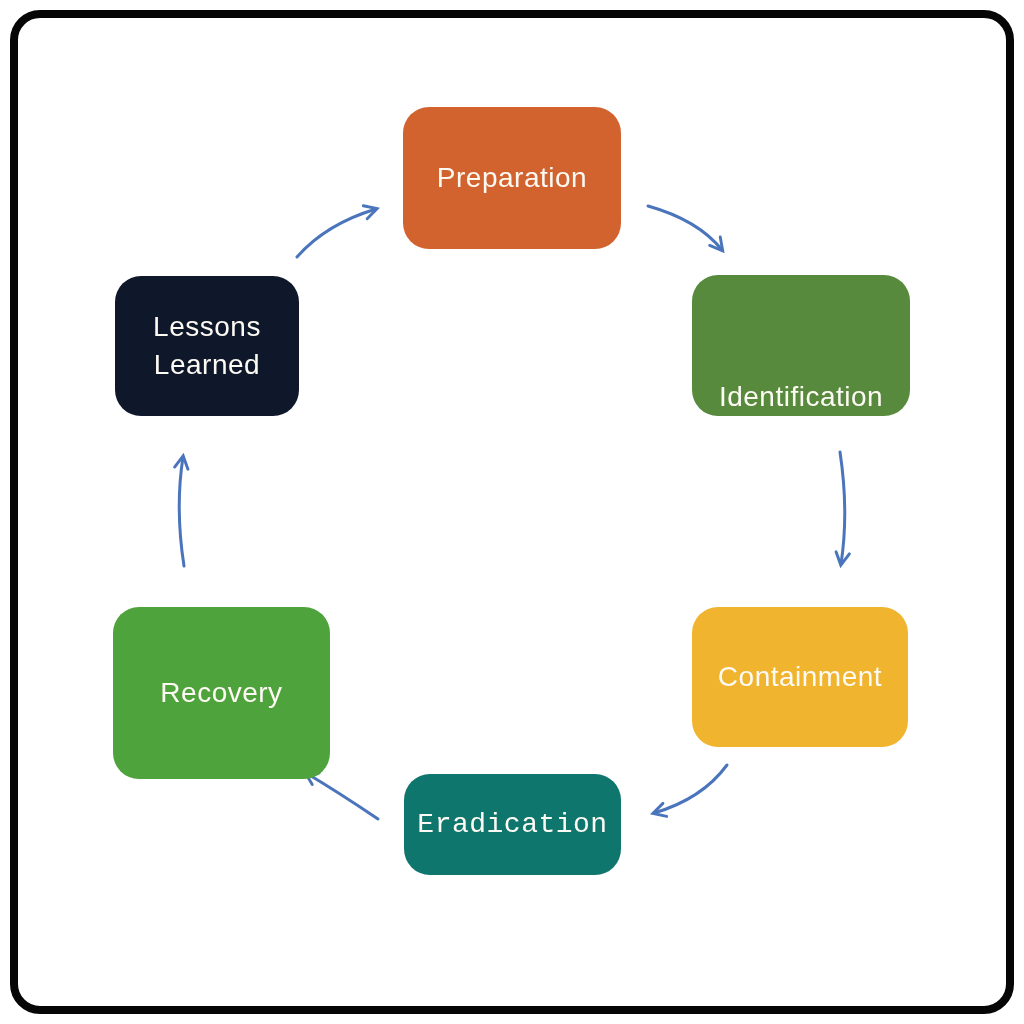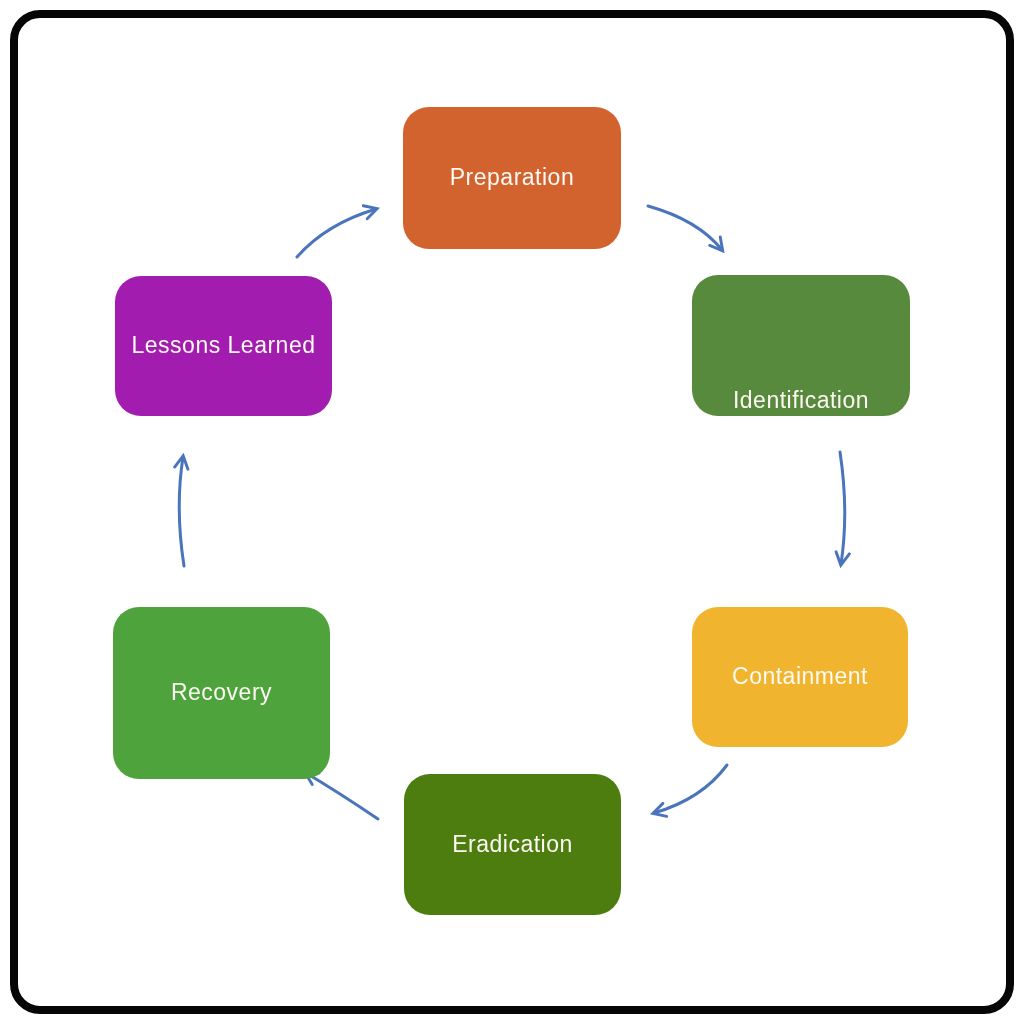--- a/index.html
+++ b/index.html
@@ -27,21 +27,21 @@
     box-sizing: border-box;
   }
   .node {
     position: absolute;
     border-radius: 26px;
     display: flex;
     align-items: center;
     justify-content: center;
     text-align: center;
     color: #fdfaf4;
-    font-size: 23px;
+    font-size: 28px;
     letter-spacing: 0.5px;
     line-height: 1.35;
     padding: 0 6px;
     box-sizing: border-box;
   }
   .arrows {
     position: absolute;
     left: 0;
     top: 0;
     width: 1024px;
@@ -79,24 +79,24 @@
   </div>
 
   <div class="node" style="left: 692px; top: 275px; width: 218px; height: 141px; background: rgb(87, 138, 60); align-items: flex-end;">
     <span>Identification</span>
   </div>
 
   <div class="node" style="left: 692px; top: 607px; width: 216px; height: 140px; background: rgb(240, 180, 47); justify-content: center;">
     <span>Containment</span>
   </div>
 
-  <div class="node" style="left: 404px; top: 774px; width: 217px; height: 141px; background: #4d7c0f;">
+  <div class="node" style="left: 404px; top: 774px; width: 217px; height: 101px; background: #0f766e; font-family: Liberation Mono, monospace;">
     <span>Eradication</span>
   </div>
 
   <div class="node" style="left: 113px; top: 607px; width: 217px; height: 172px; background: rgb(79, 163, 60);">
     <span>Recovery</span>
   </div>
 
-  <div class="node" style="left: 115px; top: 276px; width: 217px; height: 140px; background: #a21caf;">
+  <div class="node" style="left: 115px; top: 276px; width: 184px; height: 140px; background: #0f172a;">
     <span>Lessons Learned</span>
   </div>
 </div>
 
 </body></html>

